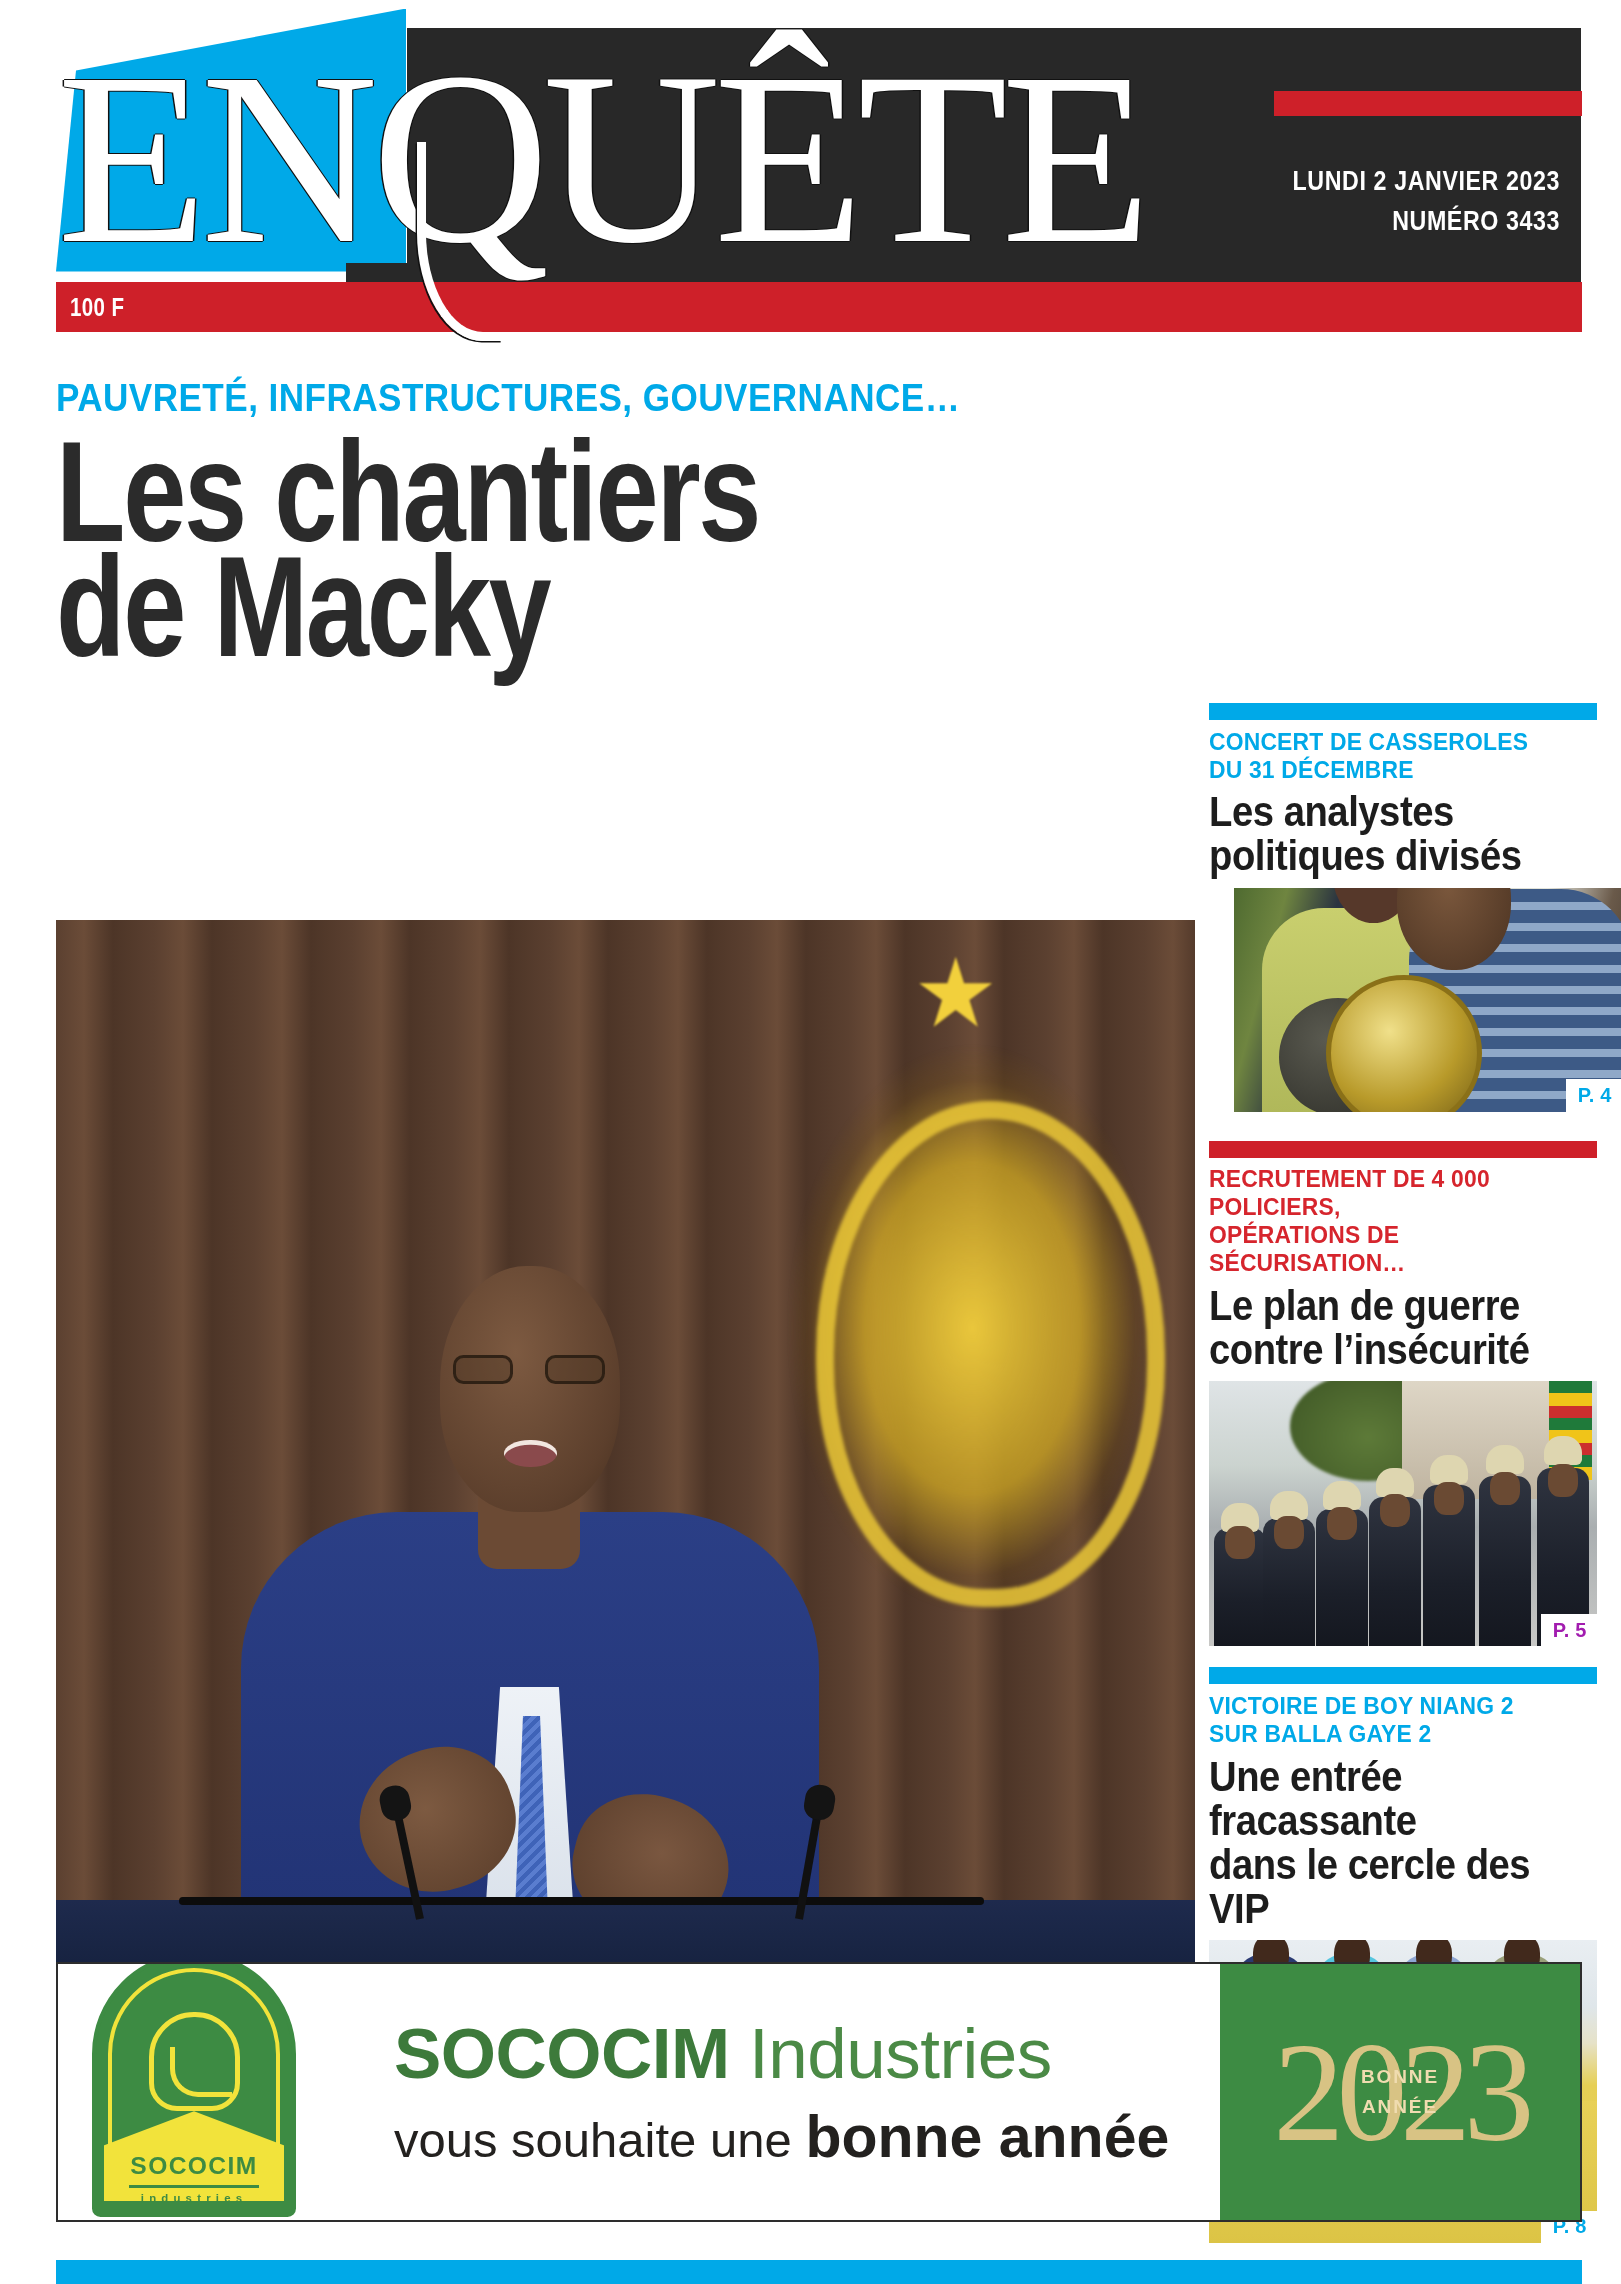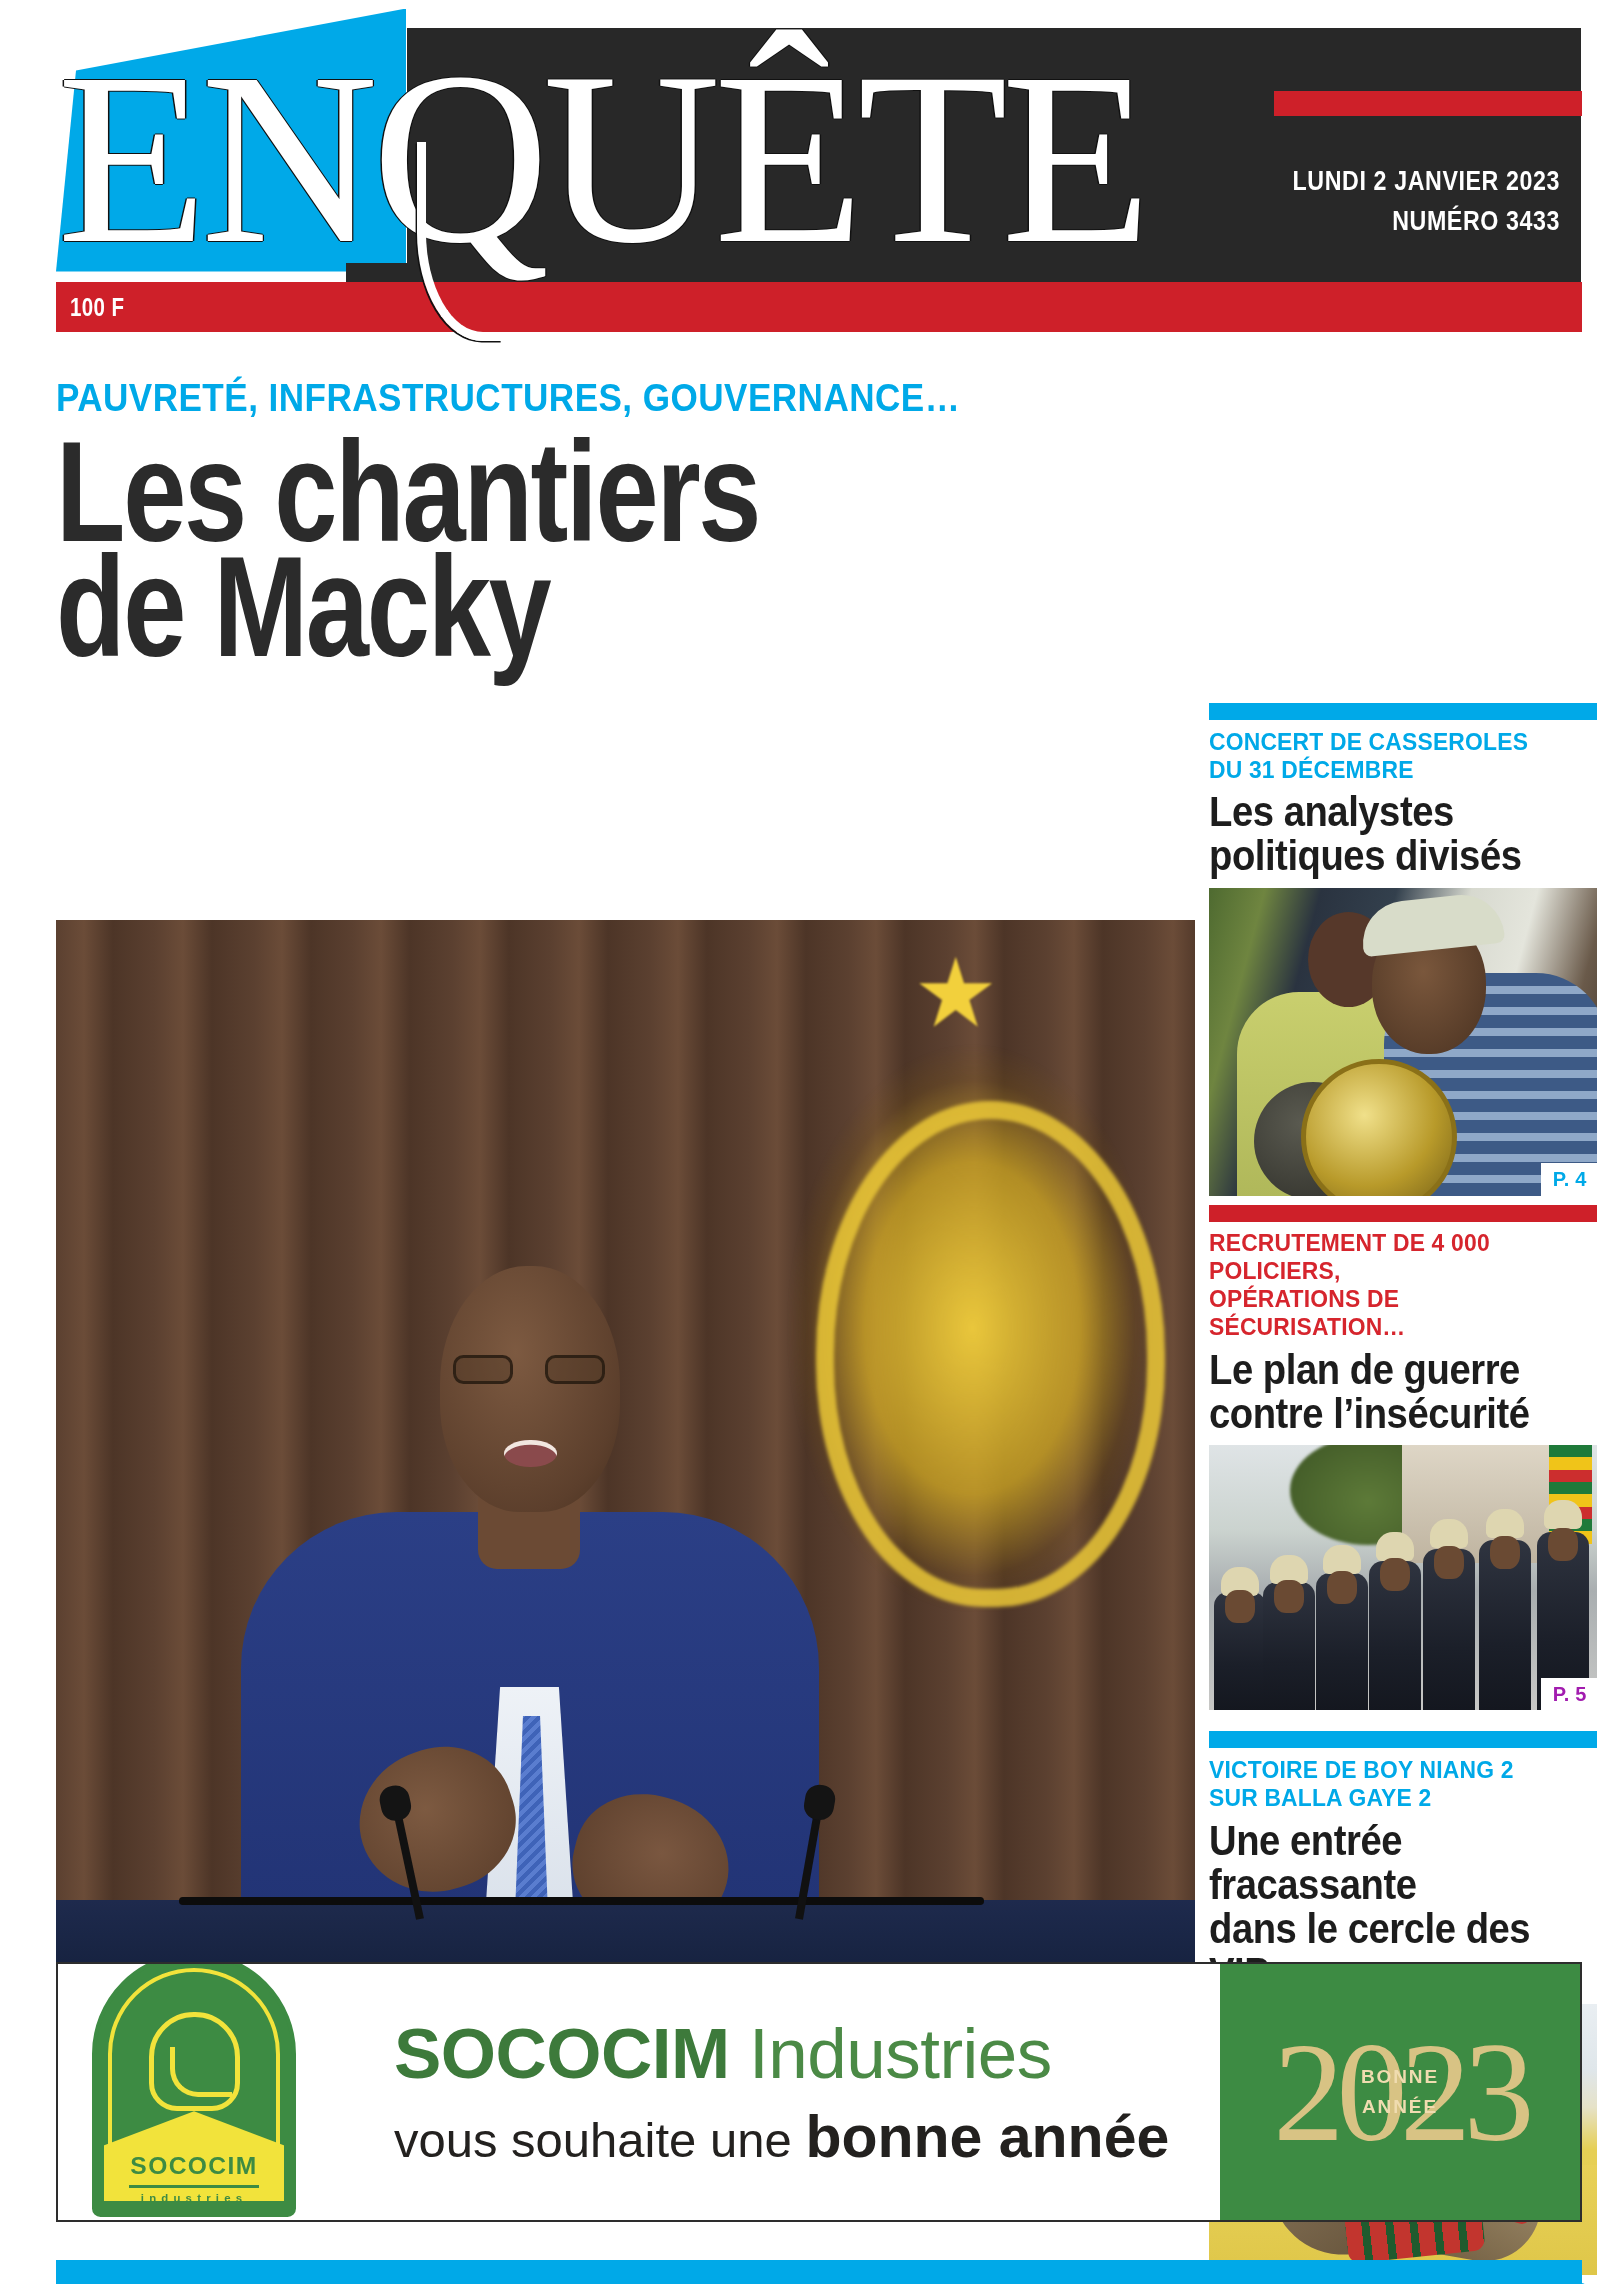--- a/index.html
+++ b/index.html
@@ -366,21 +366,21 @@
     background: #ffffff;
     padding: 4.7px 10.4px 4.7px 12.3px;
     font-size: 20px;
     font-weight: 700;
     letter-spacing: 0.2px;
   }
   .side-badge.blue { color: #00A9E8; }
   .side-badge.red  { color: #a21caf; }
 
   
-  .photo-casseroles { height: 308px; }
+  .photo-casseroles { height: 224px; margin-left: 25px; }
   .pc-bg {
     position: absolute; inset: 0;
     background:
       linear-gradient(105deg, #4e6a30 0%, #6f8540 12%, #2a3340 24%, #33404d 40%,
                       #d7d9cf 56%, #e4e5dc 70%, #6a5a4a 85%, #3a3028 100%);
   }
   .pc-man-a {
     position: absolute; left: 28px; bottom: 0;
     width: 180px; height: 204px;
     background: linear-gradient(180deg, #c9cf6e, #b0b85a);
@@ -768,21 +768,21 @@
           <div class="pc-head-a"></div>
           <div class="pc-man-b"></div>
           <div class="pc-head-b"></div>
           <div class="pc-cap"></div>
           <div class="pc-pan2"></div>
           <div class="pc-pan"></div>
           <div class="side-badge blue">P. 4</div>
         </div>
       </div>
 
-      <div style="margin-top:9px;">
+      <div style="margin-top:29px;">
         <div class="side-divider red"></div>
         <div class="side-kicker red">
           <div>RECRUTEMENT DE 4 000 POLICIERS,</div>
           <div>OPÉRATIONS DE SÉCURISATION…</div>
         </div>
         <div class="side-title">
           <div>Le plan de guerre</div>
           <div>contre l’insécurité</div>
         </div>
         <div class="side-photo photo-police">

